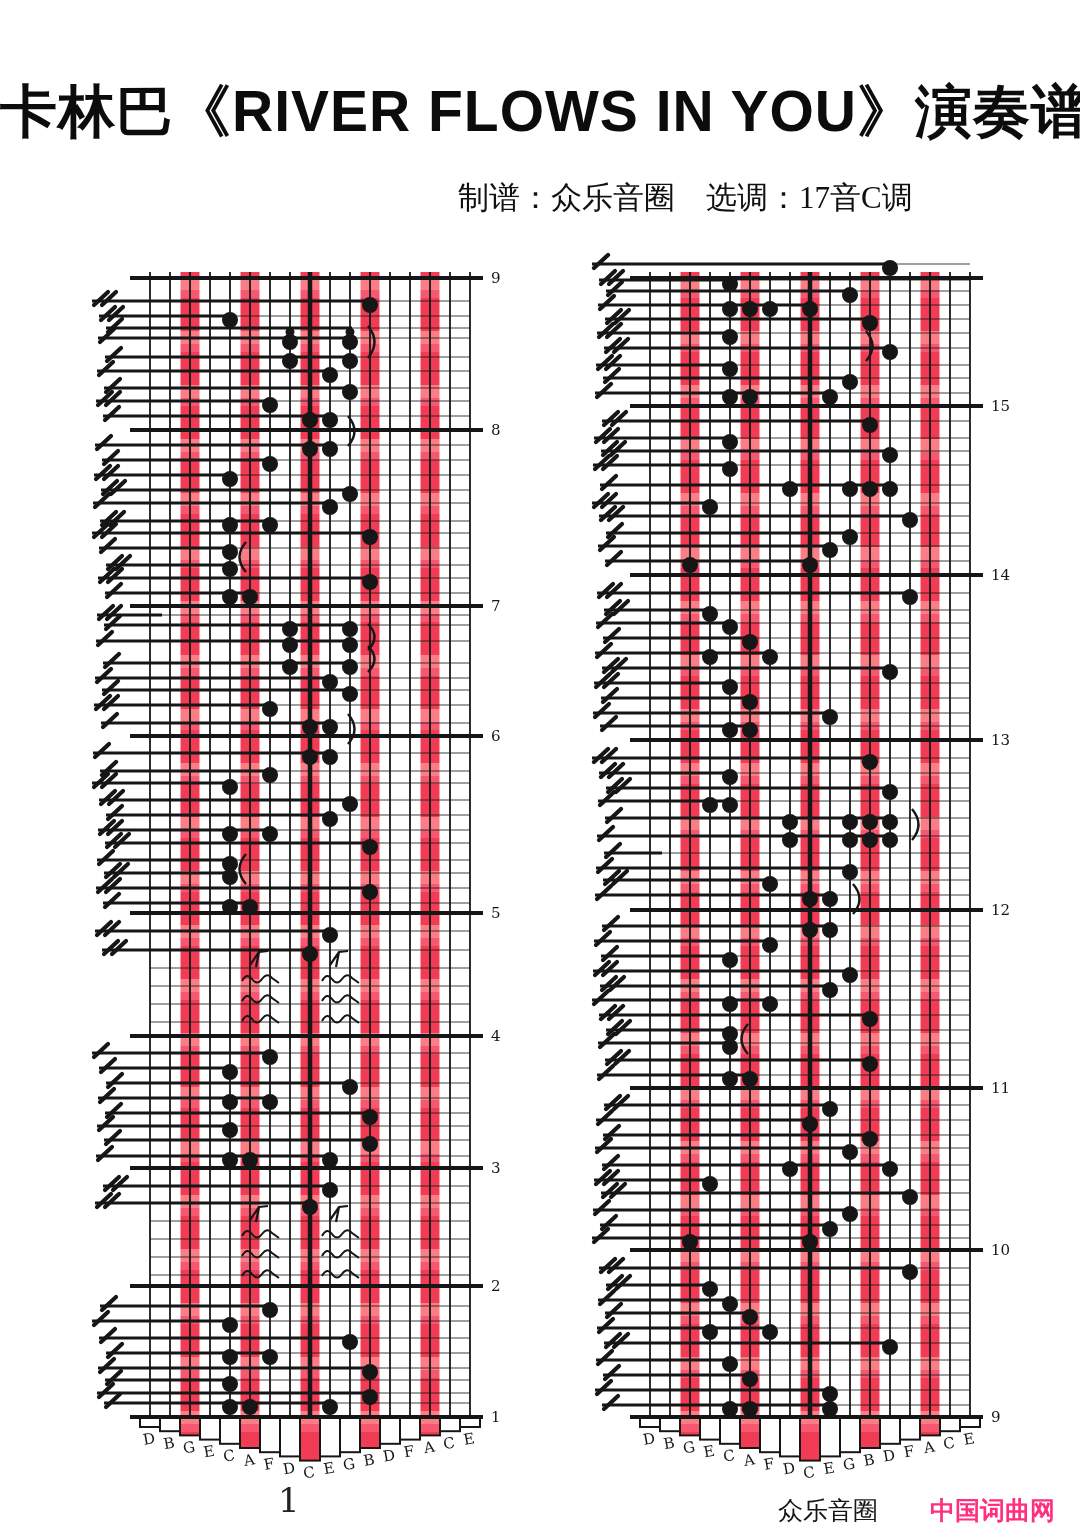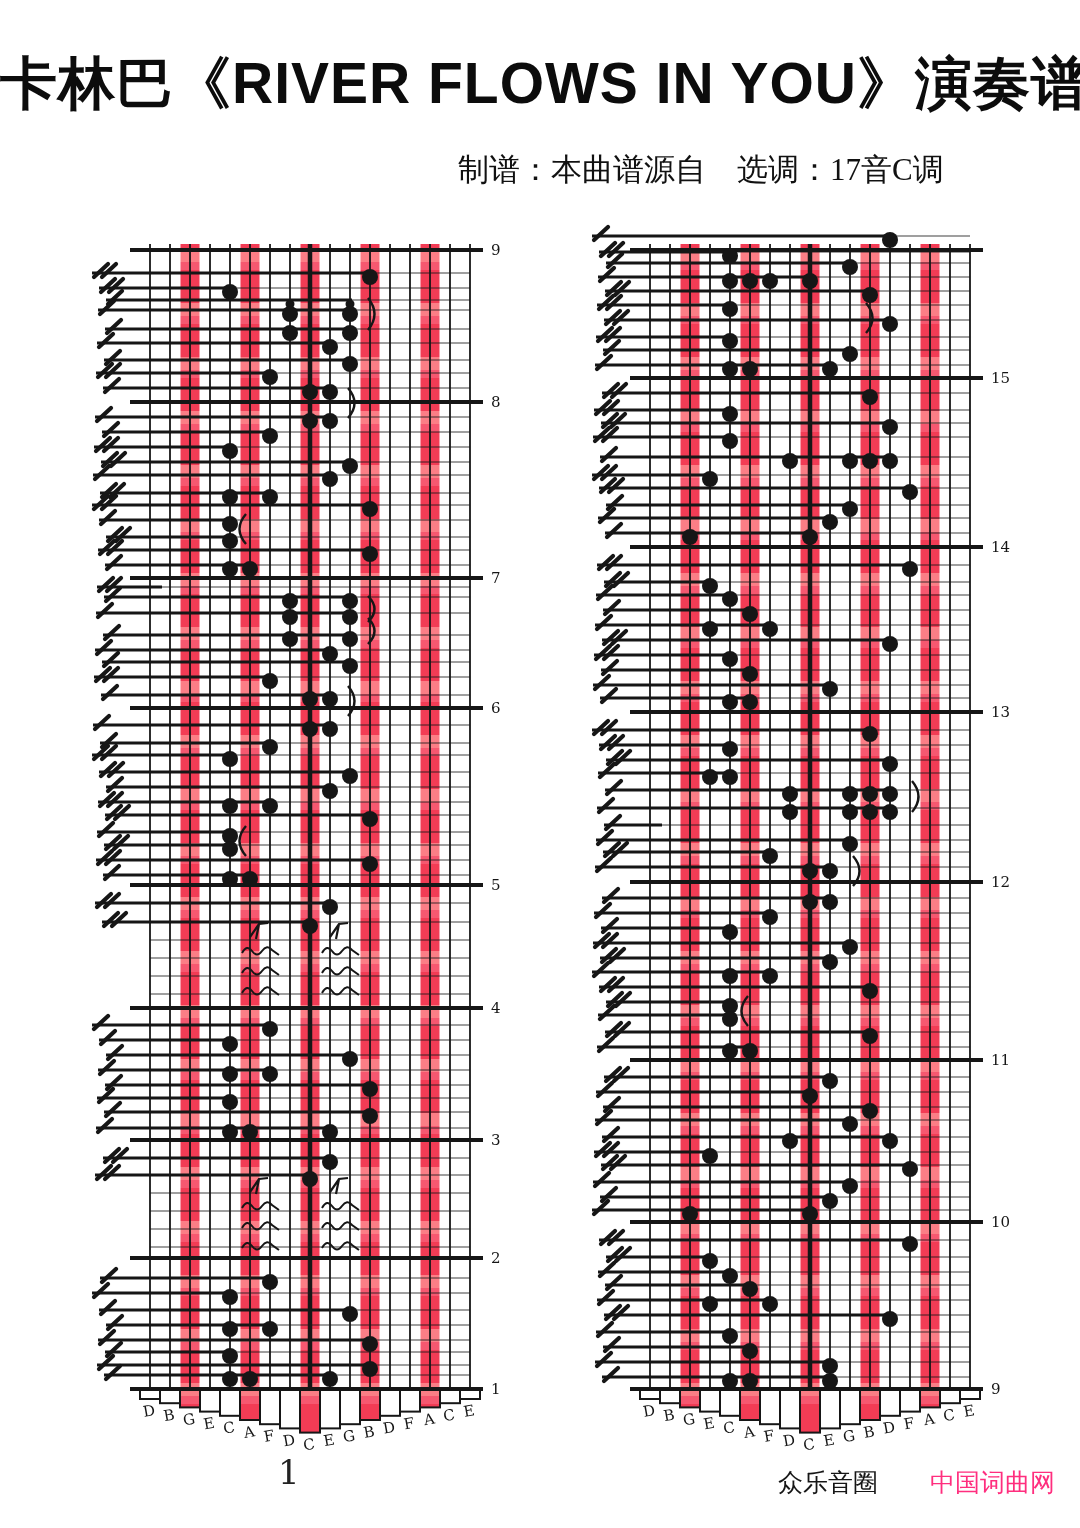--- a/index.html
+++ b/index.html
@@ -1,37 +1,37 @@
 <!DOCTYPE html>
 <html><head>
 <meta charset="utf-8">
 <style>
   html,body{margin:0;padding:0;background:#ffffff;}
   body{width:1080px;height:1528px;position:relative;overflow:hidden;
        font-family:"Liberation Sans",sans-serif;color:#161616;}
-  .page{position:absolute;inset:0;background:#fff;}
+  .page{position:absolute;inset:0;background:#fff;margin-top:28px;}
   .title{position:absolute;top:46px;left:0;width:100%;text-align:center;
          font-size:57px;font-weight:900;letter-spacing:1px;color:#0c0c0c;
          font-family:"Liberation Sans",sans-serif;white-space:nowrap;}
   .subtitle{position:absolute;top:149px;left:458px;font-size:31px;color:#111;
             font-family:"Liberation Serif",serif;white-space:nowrap;}
   #tab{position:absolute;left:0;top:0;}
   .pageno{position:absolute;left:278px;top:1452px;font-size:34px;
           font-family:"DejaVu Serif",serif;color:#222;}
   .source{position:absolute;left:778px;top:1466px;font-size:25px;
           font-family:"Liberation Sans",sans-serif;white-space:nowrap;}
   .source .gap{display:inline-block;width:52px;}
-  .pink{font-weight:normal;}
+  .pink{font-weight:bold;}
 </style>
 </head>
 <body>
 
 <div class="page">
   <div class="title">卡林巴《RIVER FLOWS IN YOU》演奏谱</div>
-  <div class="subtitle">制谱：本曲谱源自　选调：17音C调</div>
+  <div class="subtitle">制谱：众乐音圈　选调：17音C调</div>
   <svg id="tab" width="1080" height="1528" viewBox="0 0 1080 1528">
       <defs>
         <pattern id="bands" width="20" height="54" patternUnits="userSpaceOnUse">
           <rect width="20" height="54" fill="#f23c55"></rect>
           <rect y="33" width="20" height="13" fill="#fb7e86"></rect>
           <rect y="46" width="20" height="8" fill="#f65870"></rect>
         </pattern>
       </defs>
       <g>
         <rect x="180.5" y="244" width="19" height="1163.4" fill="url(#bands)"></rect>

